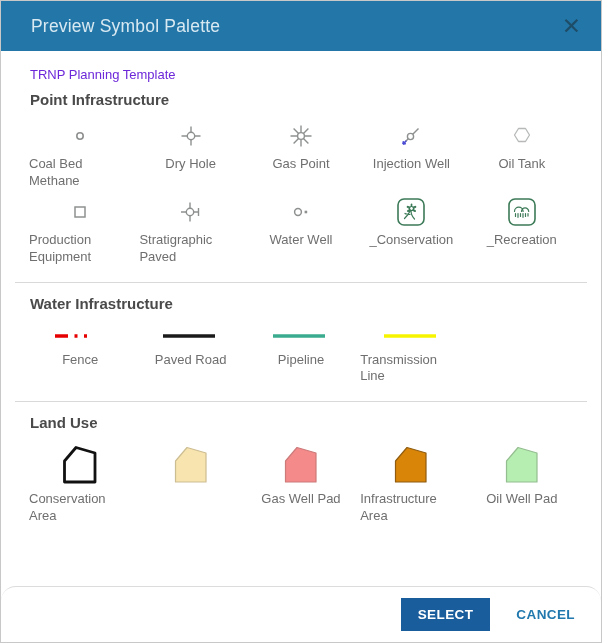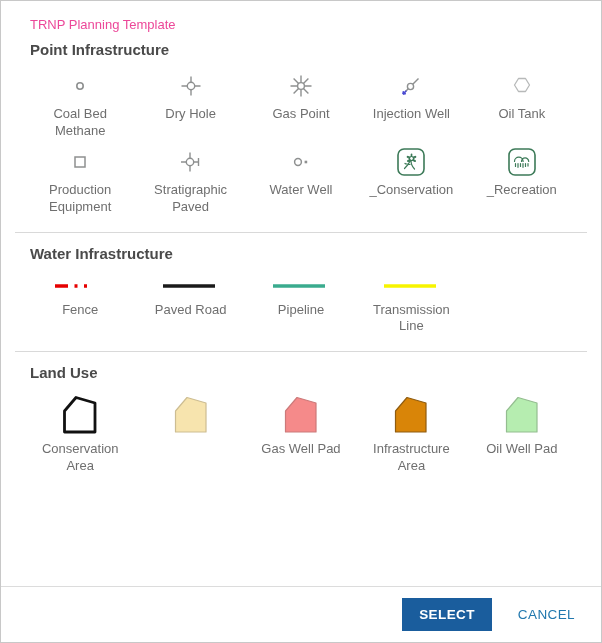--- a/index.html
+++ b/index.html
@@ -23,71 +23,75 @@
   }
   .close {
     margin-left: auto;
     color: var(--close-color, #1e4d68);
     font-size: 23px; line-height: 1;
     cursor: pointer; user-select: none;
   }
   .body { flex: 1 1 auto; overflow: hidden; }
   .subtitle {
     margin: 16px 29px 0;
-    font-size: 13px; color: #ec4899;
+    font-size: 13px; color: #6d28d9;
   }
   .section-heading {
     margin: 9px 29px 10px;
     font-size: 15px; font-weight: 600; color: #4a4a4a;
   }
   .divider {
     height: 1px; background: var(--divider, #d9d9d9);
     margin: 12px 14px;
   }
   .grid {
     display: grid; grid-template-columns: repeat(5, 1fr);
     padding: 0 24px;
   }
   .cell {
     display: flex; flex-direction: column; align-items: center;
-    text-align: center; padding: 2px 4px 4px;
+    text-align: left; padding: 2px 4px 4px;
   }
   .sym {
     display: flex; align-items: center; justify-content: center;
     margin-bottom: 4px;
   }
   .kind-point .sym { height: 32px; }
   .kind-line  .sym { height: 24px; }
   .kind-polygon .sym { height: 44px; }
   .lbl { font-size: 13px; color: #6f6f6f; line-height: 1.3; }
   .footer {
     flex: 0 0 56px;
     border-top: 1px solid #dcdcdc;
     display: flex; align-items: center; justify-content: flex-end;
-    gap: 26px; padding: 0 26px;
+    gap: 26px; padding: 0 26px; border-radius: 15px;
   }
   .select-btn {
     background: var(--select-bg, #1a5d9d); color: #fff;
     border: none; padding: 9px 17px;
     font-family: "Liberation Sans", sans-serif;
     font-size: 13.5px; font-weight: 600; letter-spacing: .4px;
     cursor: pointer;
   }
   .cancel-btn {
     background: none; border: none;
     color: var(--cancel-text, #2178ae);
     font-family: "Liberation Sans", sans-serif;
-    font-size: 13.5px; font-weight: 400; letter-spacing: .4px;
+    font-size: 13.5px; font-weight: 700; letter-spacing: .4px;
     cursor: pointer;
   }
 </style>
 </head>
 <body>
 
 <div class="dialog">
+  <div class="header">
+    <span class="title">Preview Symbol Palette</span>
+    <span class="close">✕</span>
+  </div>
   <div class="body">
     <div class="subtitle">TRNP Planning Template</div>
     <div>
         <div class="section-heading">Point Infrastructure</div>
         <div class="grid kind-point">
           <div class="cell">
             <div class="sym">
               <svg width="26" height="26">
                 <circle cx="13" cy="13" r="3.2" fill="none" stroke="#8e9090" stroke-width="1.6"></circle>
               </svg>

